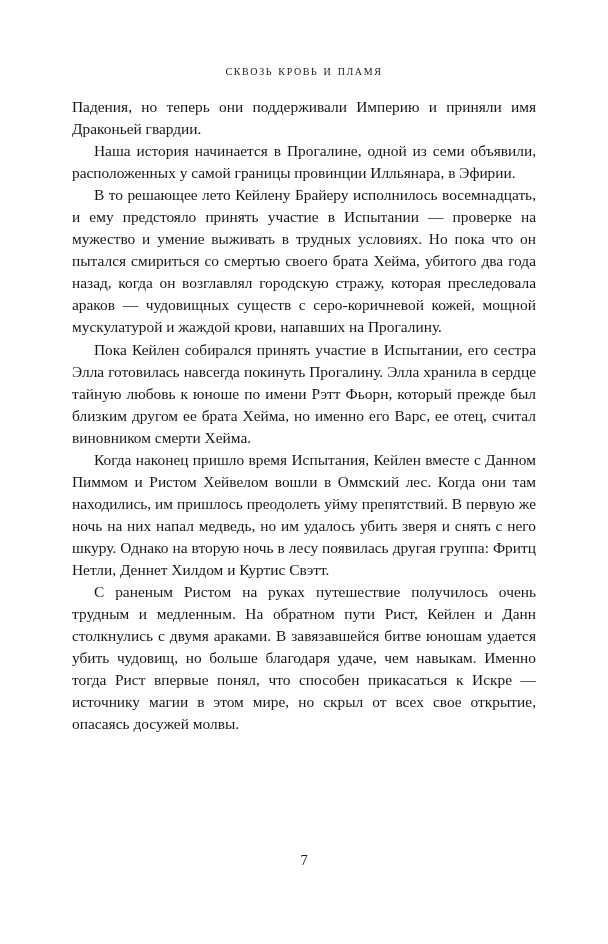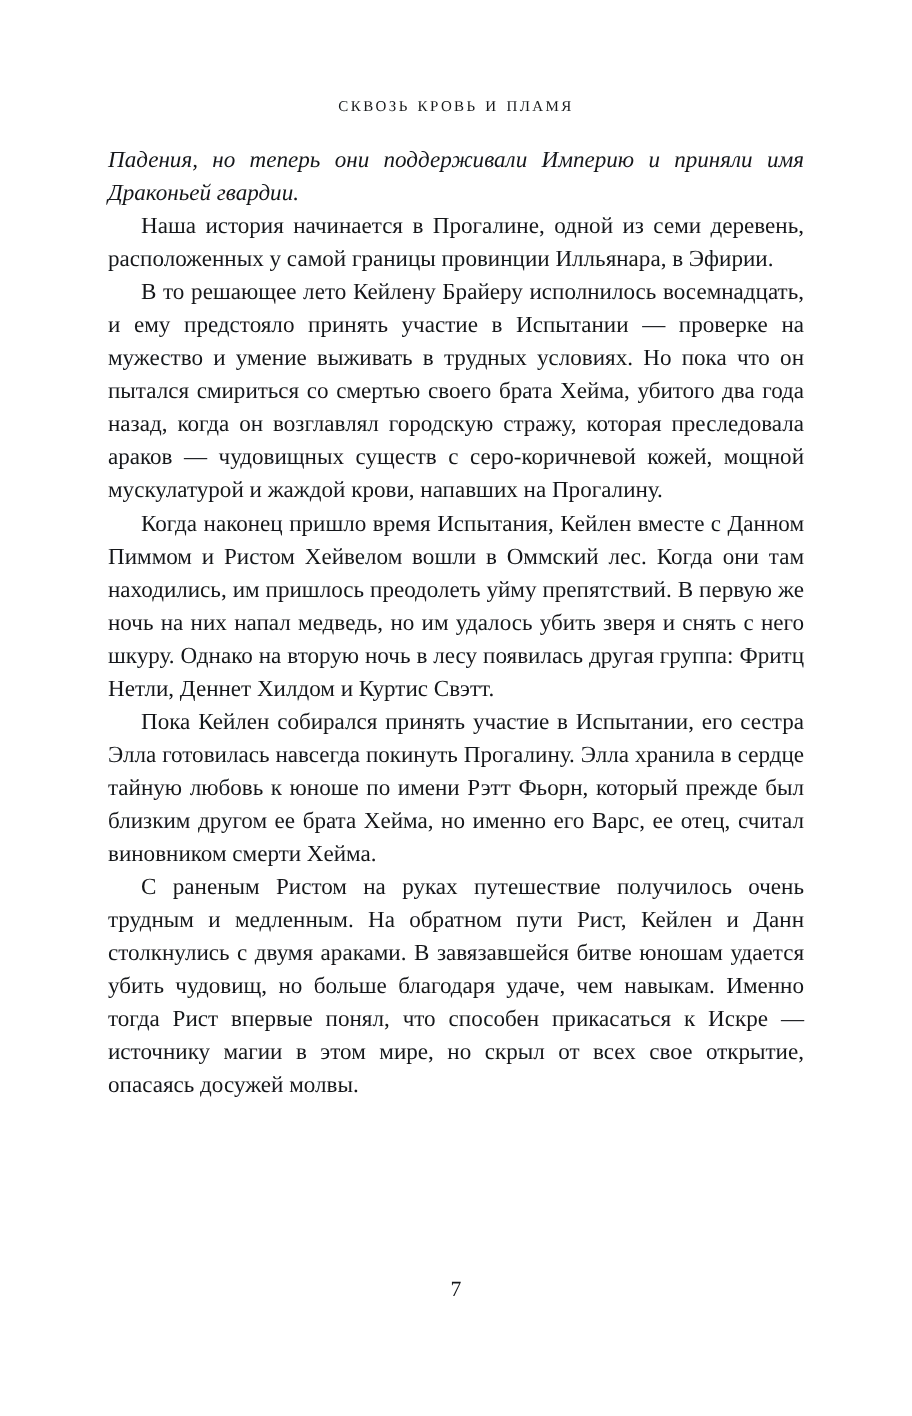--- a/index.html
+++ b/index.html
@@ -44,43 +44,42 @@
     text-justify: inter-word;
     color: #15171a;
     hyphens: manual;
   }
   .body-text p {
     margin: 0;
     text-indent: 22px;
   }
   .body-text p.nofirst {
     text-indent: 0;
-    font-style: italic;
   }
   .folio {
     position: absolute;
     top: 852px;
     left: 0;
     width: 608px;
     text-align: center;
     font-size: 14.5px;
     color: #15171a;
   }
 </style>
 </head>
 <body>
 
 <div class="page">
 
   <div class="running-head">Сквозь кровь и пламя</div>
 
   <div class="body-text">
     <p class="nofirst">Падения, но теперь они поддерживали Империю и приняли имя Драконьей гвардии.</p>
-    <p>Наша история начинается в Прогалине, одной из семи деревень, расположенных у самой границы провинции Илльянара, в Эфирии.</p>
+    <p>Наша история начинается в Прогалине, одной из семи объявили, расположенных у самой границы провинции Илльянара, в Эфирии.</p>
     <p>В то решающее лето Кейлену Брайеру исполнилось восемнадцать, и ему предстояло принять участие в Испытании — проверке на мужество и умение выживать в трудных условиях. Но пока что он пытался смириться со смертью своего брата Хейма, убитого два года назад, когда он возглавлял городскую стражу, которая преследовала араков — чудовищных существ с серо-коричневой кожей, мощной мускулатурой и жаждой крови, напавших на Прогалину.</p>
+    <p>Пока Кейлен собирался принять участие в Испытании, его сестра Элла готовилась навсегда покинуть Прогалину. Элла хранила в сердце тайную любовь к юноше по имени Рэтт Фьорн, который прежде был близким другом ее брата Хейма, но именно его Варс, ее отец, считал виновником смерти Хейма.</p>
     <p>Когда наконец пришло время Испытания, Кейлен вместе с Данном Пиммом и Ристом Хейвелом вошли в Оммский лес. Когда они там находились, им пришлось преодолеть уйму препятствий. В первую же ночь на них напал медведь, но им удалось убить зверя и снять с него шкуру. Однако на вторую ночь в лесу появилась другая группа: Фритц Нетли, Деннет Хилдом и Куртис Свэтт.</p>
-    <p>Пока Кейлен собирался принять участие в Испытании, его сестра Элла готовилась навсегда покинуть Прогалину. Элла хранила в сердце тайную любовь к юноше по имени Рэтт Фьорн, который прежде был близким другом ее брата Хейма, но именно его Варс, ее отец, считал виновником смерти Хейма.</p>
     <p>С раненым Ристом на руках путешествие получилось очень трудным и медленным. На обратном пути Рист, Кейлен и Данн столкнулись с двумя араками. В завязавшейся битве юношам удается убить чудовищ, но больше благодаря удаче, чем навыкам. Именно тогда Рист впервые понял, что способен прикасаться к Искре — источнику магии в этом мире, но скрыл от всех свое открытие, опасаясь досужей молвы.</p>
   </div>
 
   <div class="folio">7</div>
 
 </div>
 
 </body></html>

